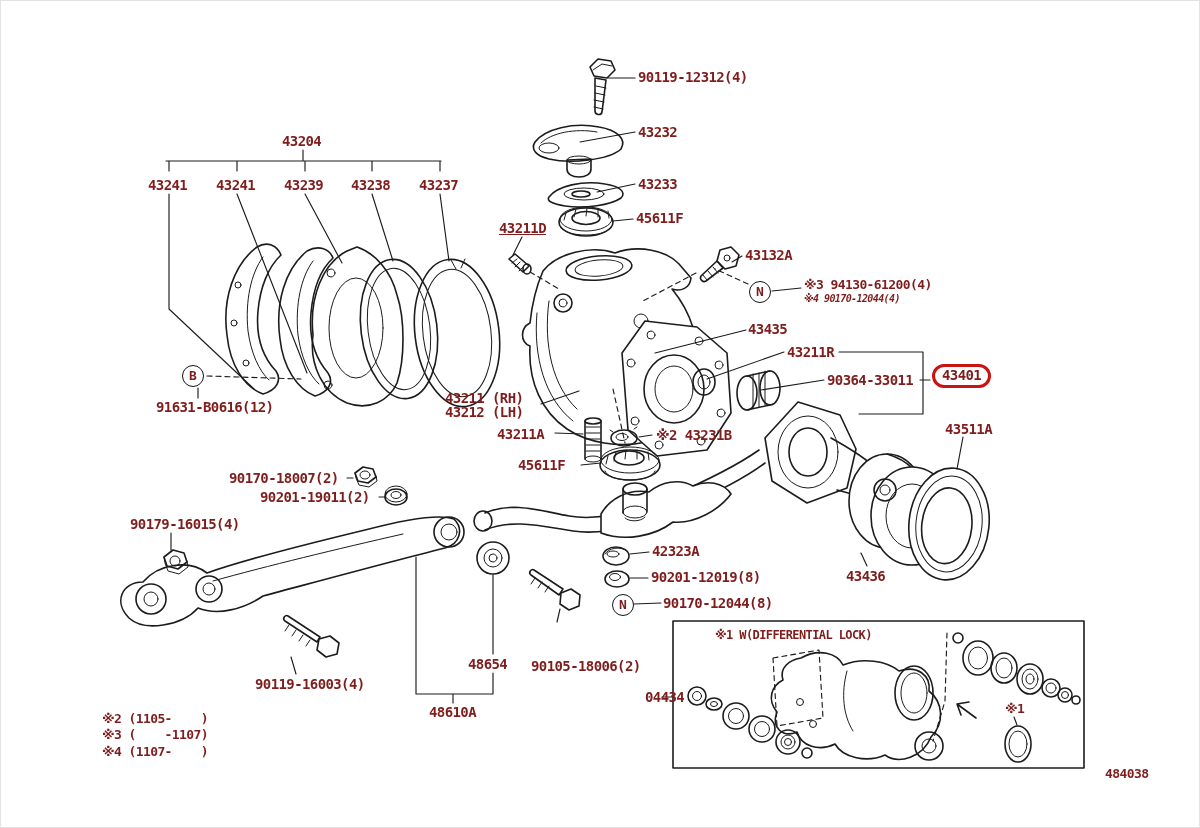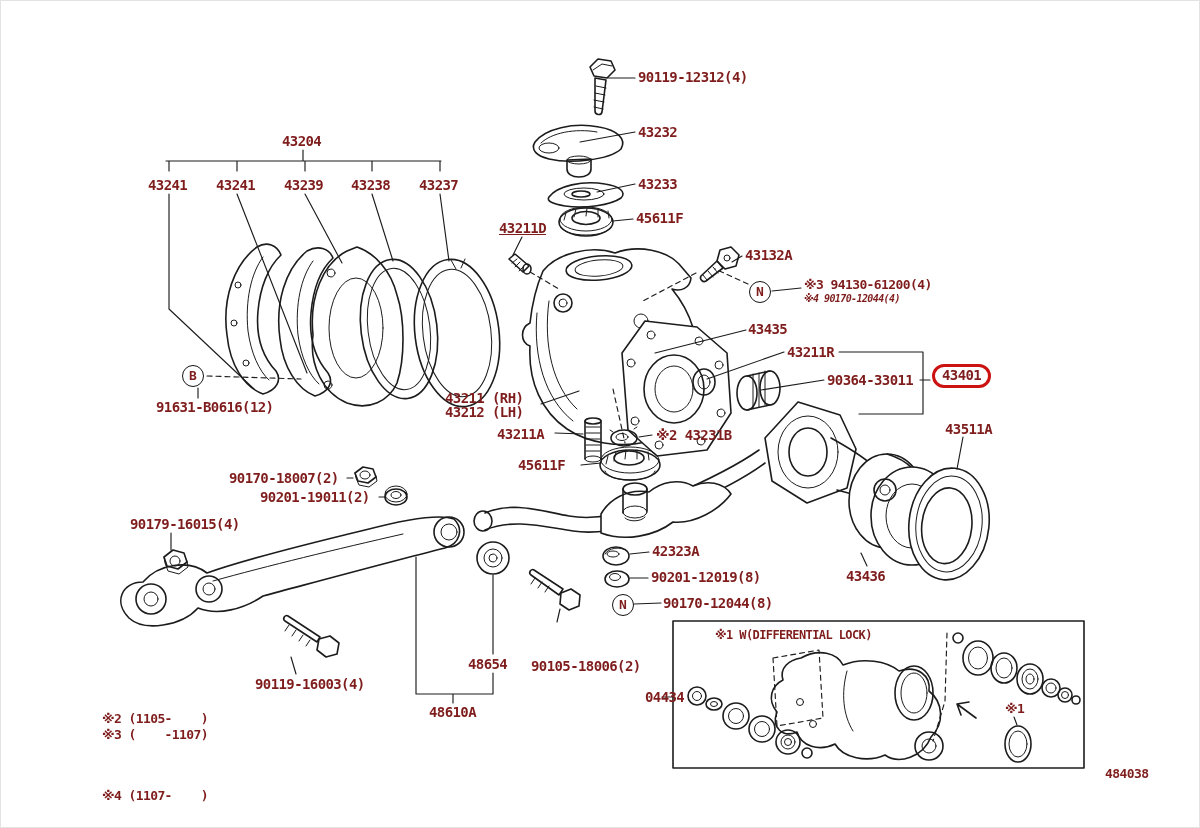--- a/index.html
+++ b/index.html
@@ -361,19 +361,19 @@
       <div class="lbl" style="left: 514px; top: 658px; margin-left: 16px;">90105-18006(2)</div>
       <div class="lbl" style="left: 467px; top: 656px;">48654</div>
       <div class="lbl" style="left: 254px; top: 676px;">90119-16003(4)</div>
       <div class="lbl" style="left: 428px; top: 704px;">48610A</div>
       <div class="lbl" style="left: 616px; top: 689px; margin-left: 28px;">04434</div>
       <div class="lbl" style="left: 706px; top: 628px; font-size: 12px; margin-left: 8px;">※1 W(DIFFERENTIAL LOCK)</div>
       <div class="lbl" style="left: 1004px; top: 701px; font-size: 13px;">※1</div>
       <div class="lbl" style="left: 155px; top: 399px;">91631-B0616(12)</div>
       <div class="lbl" style="left: 101px; top: 711px; font-size: 13px; text-align: center;">※2 (1105-    )</div>
       <div class="lbl" style="left: 101px; top: 727px; font-size: 13px;">※3 (    -1107)</div>
-      <div class="lbl" style="left: 101px; top: 744px; font-size: 13px; margin-top: 44px;">※4 (1107-    )</div>
+      <div class="lbl" style="left: 101px; top: 744px; font-size: 13px;">※4 (1107-    )</div>
       <div class="lbl" style="left: 1104px; top: 766px; font-size: 13px;">484038</div>
       <div class="lbl circle" style="left: 181px; top: 364px;">B</div>
       <div class="lbl circle" style="left: 748px; top: 280px;">N</div>
       <div class="lbl circle" style="left: 611px; top: 593px;">N</div>
     </div>
 </div>
 
 </body></html>

